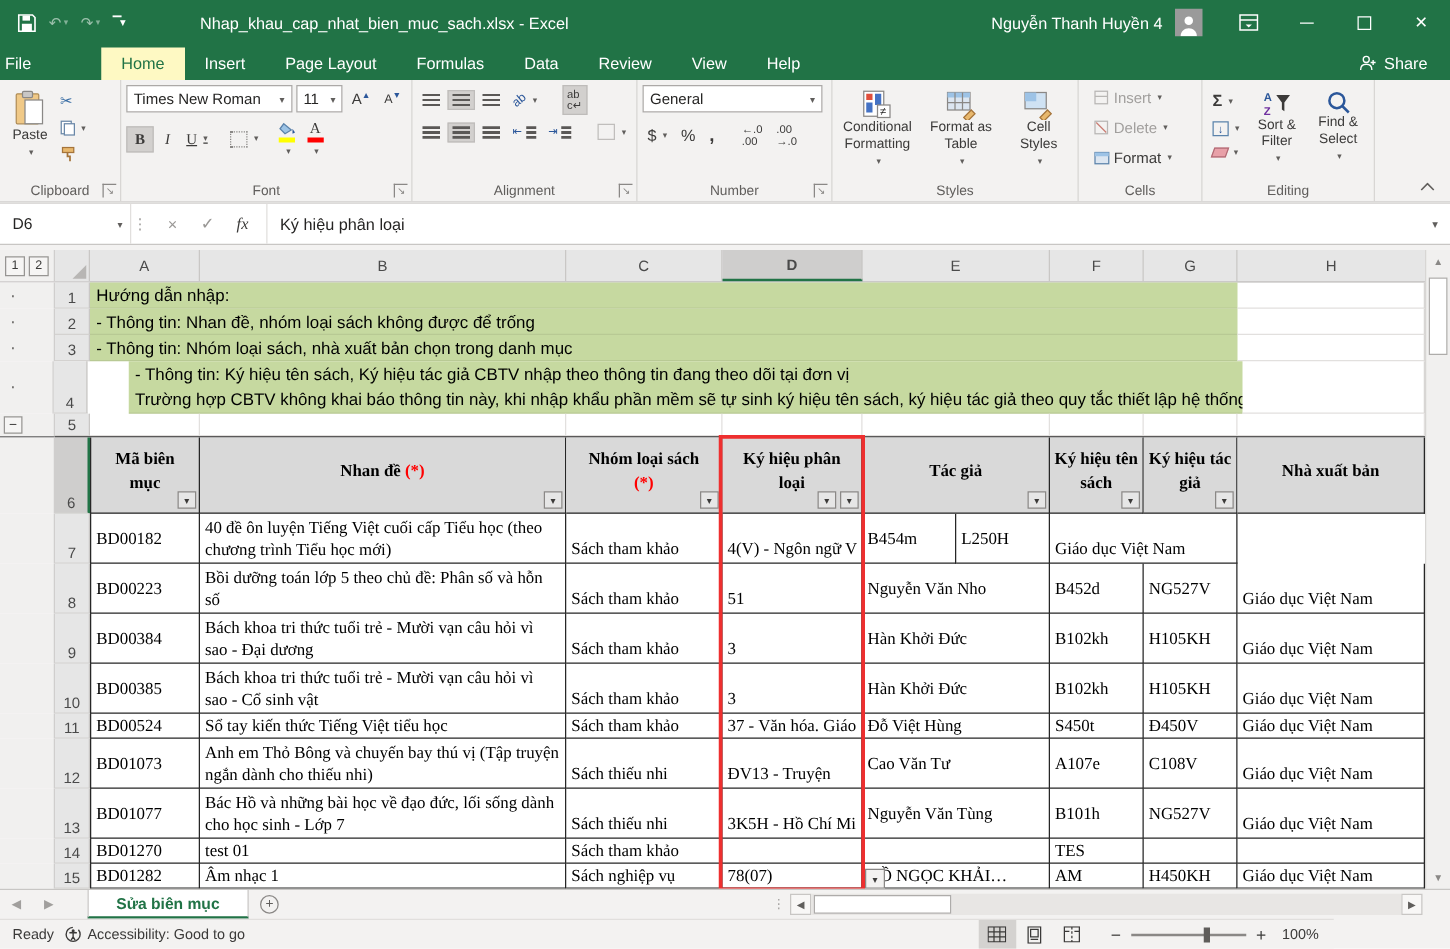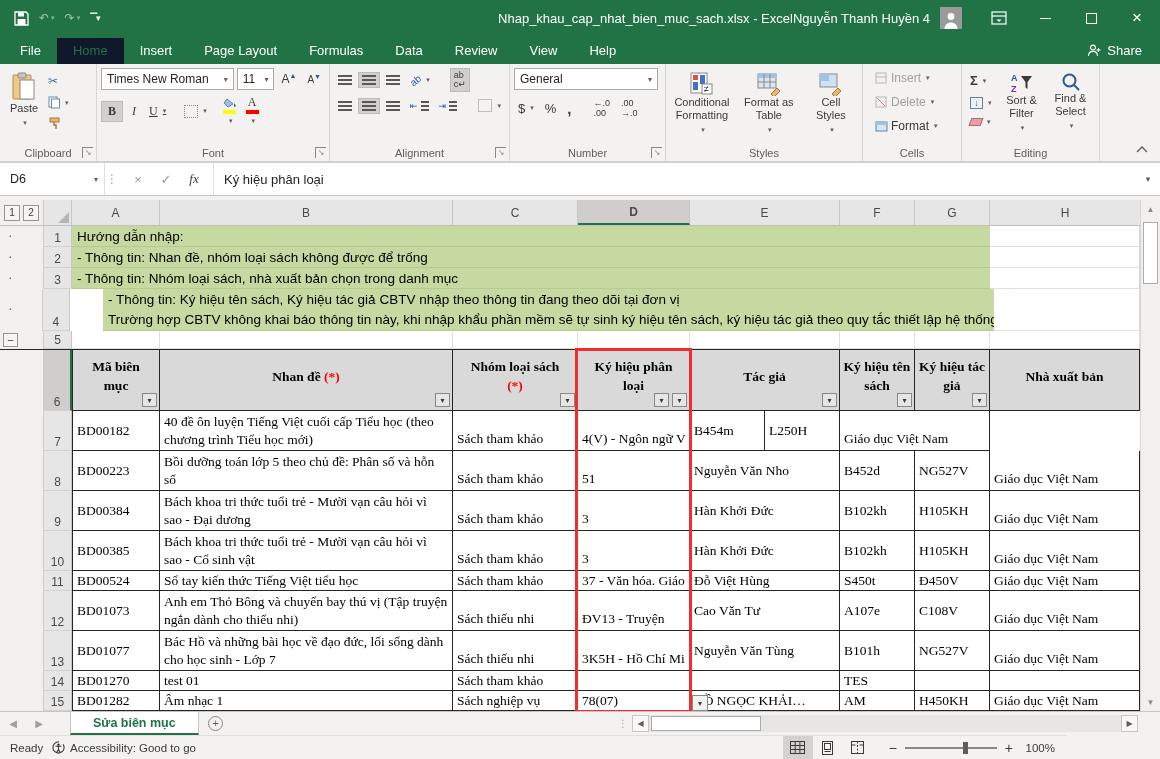--- a/index.html
+++ b/index.html
@@ -6,32 +6,32 @@
   html,body { width:1160px; height:759px; overflow:hidden; }
   body { font-family:"Liberation Sans","DejaVu Sans",sans-serif; font-size:12px; color:#252423; }
   .app { position:relative; width:1160px; height:759px; background:#f3f2f1; }
 
   
   .titlebar { position:absolute; top:0; left:0; width:1160px; height:36px; background:#217346; color:#fff; display:flex; align-items:center; }
   .qat { display:flex; align-items:center; gap:10px; padding-left:14px; width:160px; }
   .qat .qbtn { display:flex; align-items:center; color:#fff; }
   .qat .dim { opacity:.55; }
   .tinyarrow { font-size:7px; margin-left:2px; opacity:.8; }
-  .doc-title { flex:1; text-align:right; font-size:13px; white-space:nowrap; }
+  .doc-title { flex:1; text-align:left; font-size:13px; white-space:nowrap; }
   .tb-right { display:flex; align-items:center; gap:0; }
   .user-name { font-size:13px; margin-right:10px; white-space:nowrap; }
   .avatar { width:22px; height:22px; background:#9a9a9a; display:flex; align-items:flex-end; justify-content:center; margin-right:14px; }
   .winbtn { width:46px; height:36px; display:flex; align-items:center; justify-content:center; color:#fff; font-size:14px; }
   .maxbox { width:11px; height:11px; border:1.5px solid #fff; display:inline-block; }
   .minbar { width:11px; height:0; border-top:1.5px solid #fff; display:inline-block; }
 
   
   .tabrow { position:absolute; top:36px; left:0; width:1160px; height:28px; background:#217346; display:flex; align-items:flex-end; color:#fff; }
   .rtab { padding:5px 16px 6px; font-size:13px; cursor:default; white-space:nowrap; }
-  .rtab.active { background:#0f172a; color:#217346; }
+  .rtab.active { background:#fef9c3; color:#217346;margin-left:40px; }
   .tellme { display:flex; align-items:center; gap:8px; margin-left:26px; padding-bottom:6px; font-size:13px; }
   .share { margin-left:auto; display:flex; align-items:center; gap:6px; padding:0 18px 6px; font-size:13px; }
 
   
   .ribbon { position:absolute; top:64px; left:0; width:1160px; height:98px; background:#f3f2f1; border-bottom:1px solid #d2d0ce; display:flex; }
   .grp { position:relative; border-right:1px solid #d8d6d4; padding:4px 4px 16px; }
   .glabel { position:absolute; bottom:2px; left:0; right:0; text-align:center; font-size:11px; color:#605e5c; }
   .lau { position:absolute; right:3px; bottom:3px; width:11px; height:11px; border-left:1px solid #8a8886; border-top:1px solid #8a8886; color:#8a8886; font-size:8px; line-height:10px; text-align:center; }
   .lau::after { content:"↘"; }
   .gc { display:flex; height:100%; }
@@ -174,21 +174,21 @@
       <span class="winbtn">
           <span class="maxbox"></span>
         </span>
       <span class="winbtn">
           <span style="font-size:17px;">×</span>
         </span>
     </div>
   </div>
 
   <div class="tabrow">
-    <span class="rtab" style="padding-left:20px;">File</span>
+    <span class="rtab" style="padding-left:4px;">File</span>
     <span class="rtab active">Home</span>
     <span class="rtab">Insert</span>
     <span class="rtab">Page Layout</span>
     <span class="rtab">Formulas</span>
     <span class="rtab">Data</span>
     <span class="rtab">Review</span>
     <span class="rtab">View</span>
     <span class="rtab">Help</span>
     <span class="share">
       <svg width="14" height="13" viewBox="0 0 14 13">

